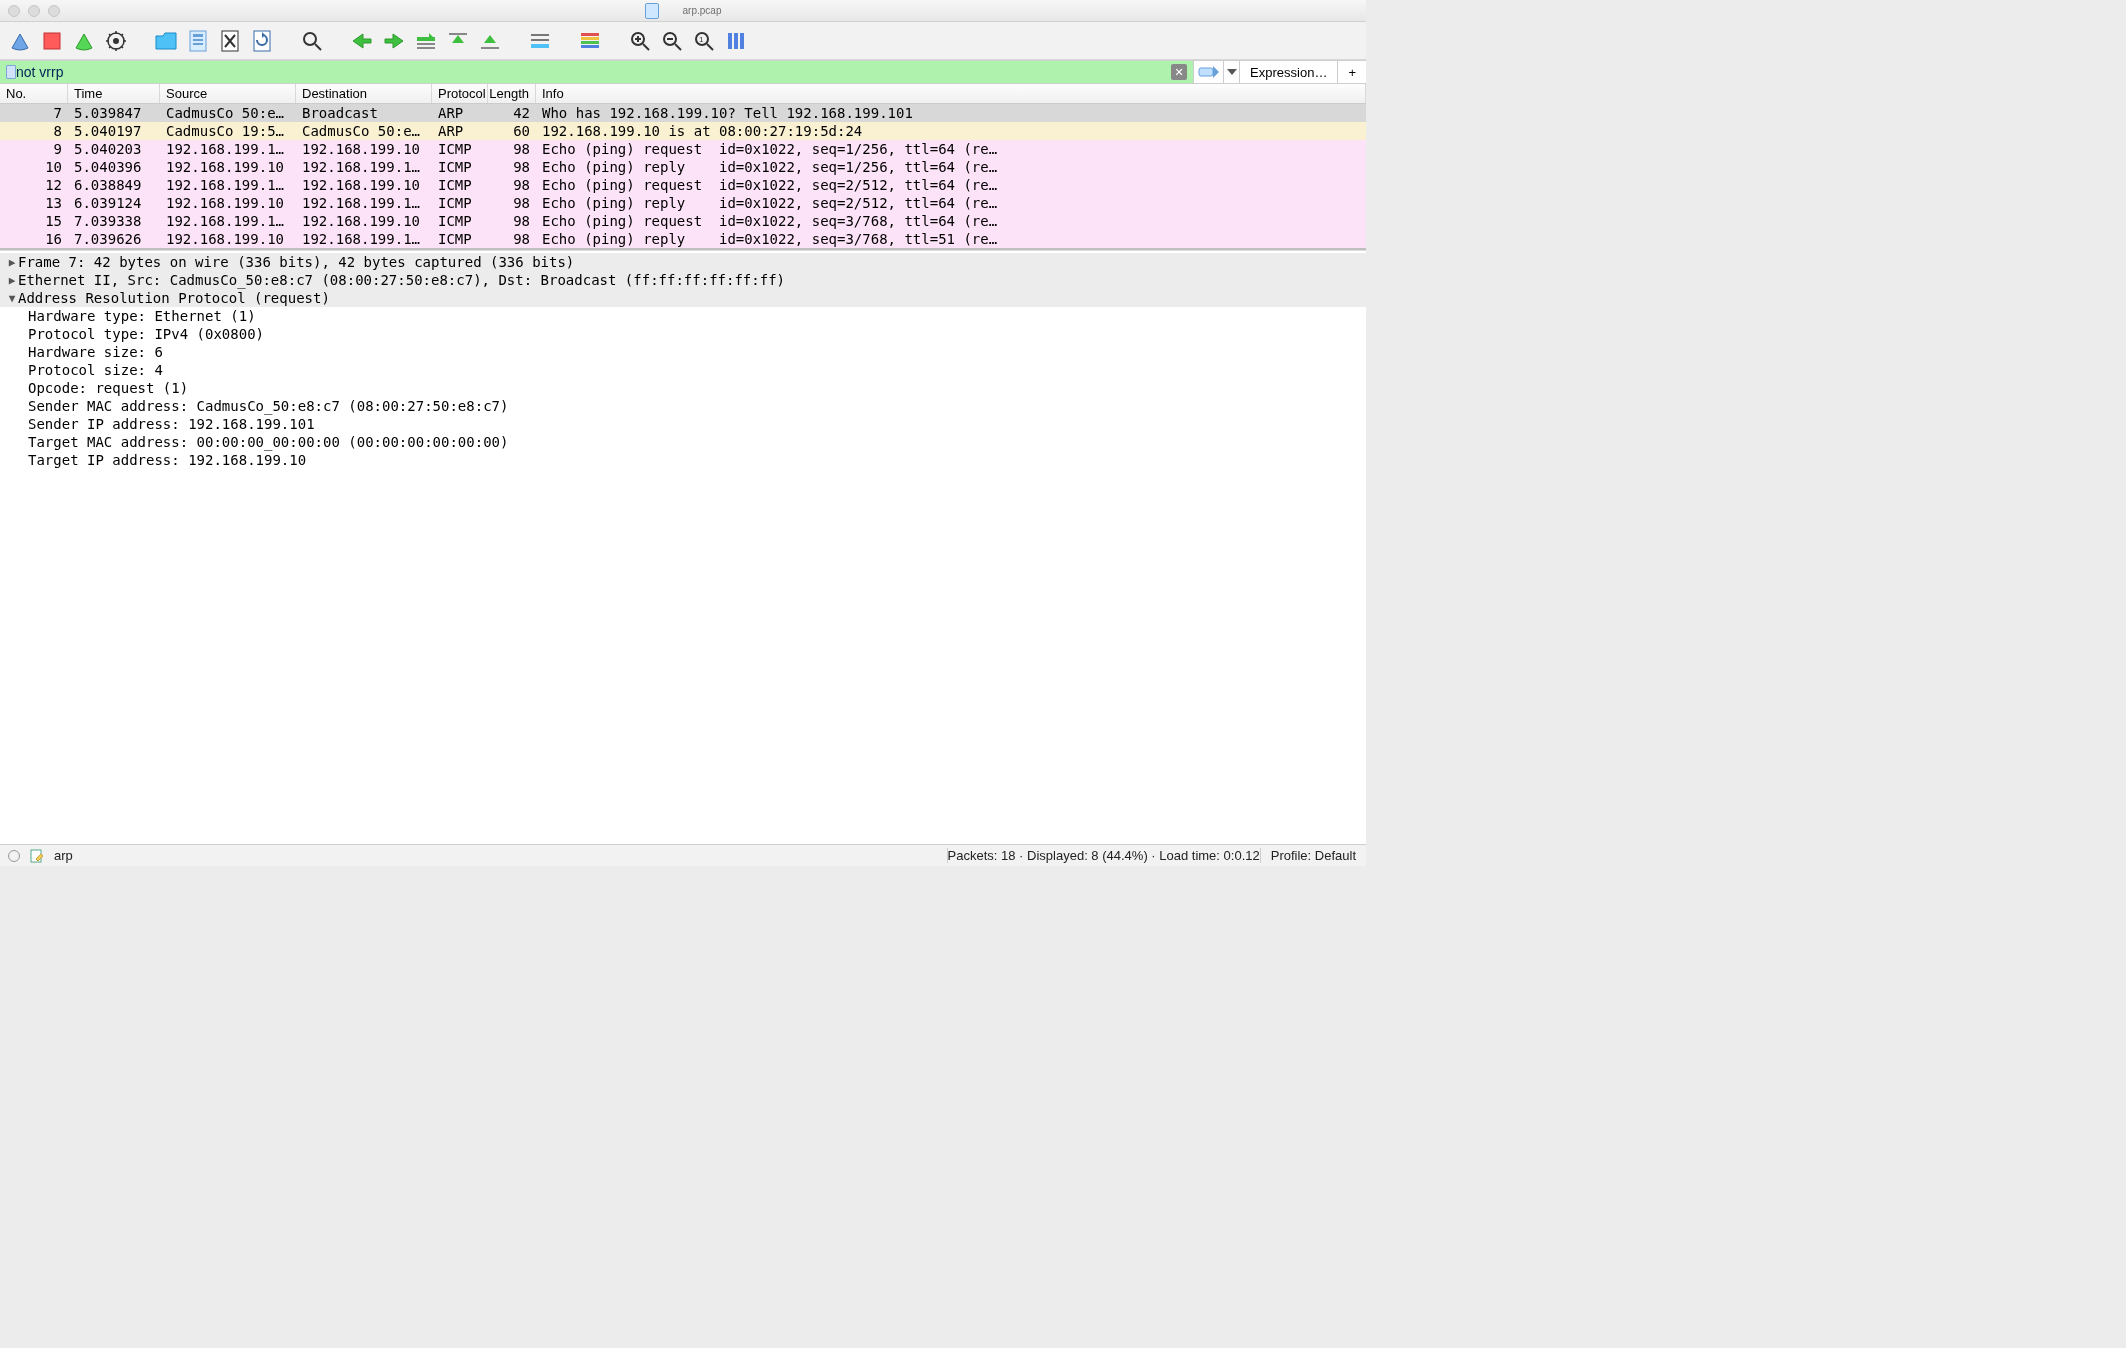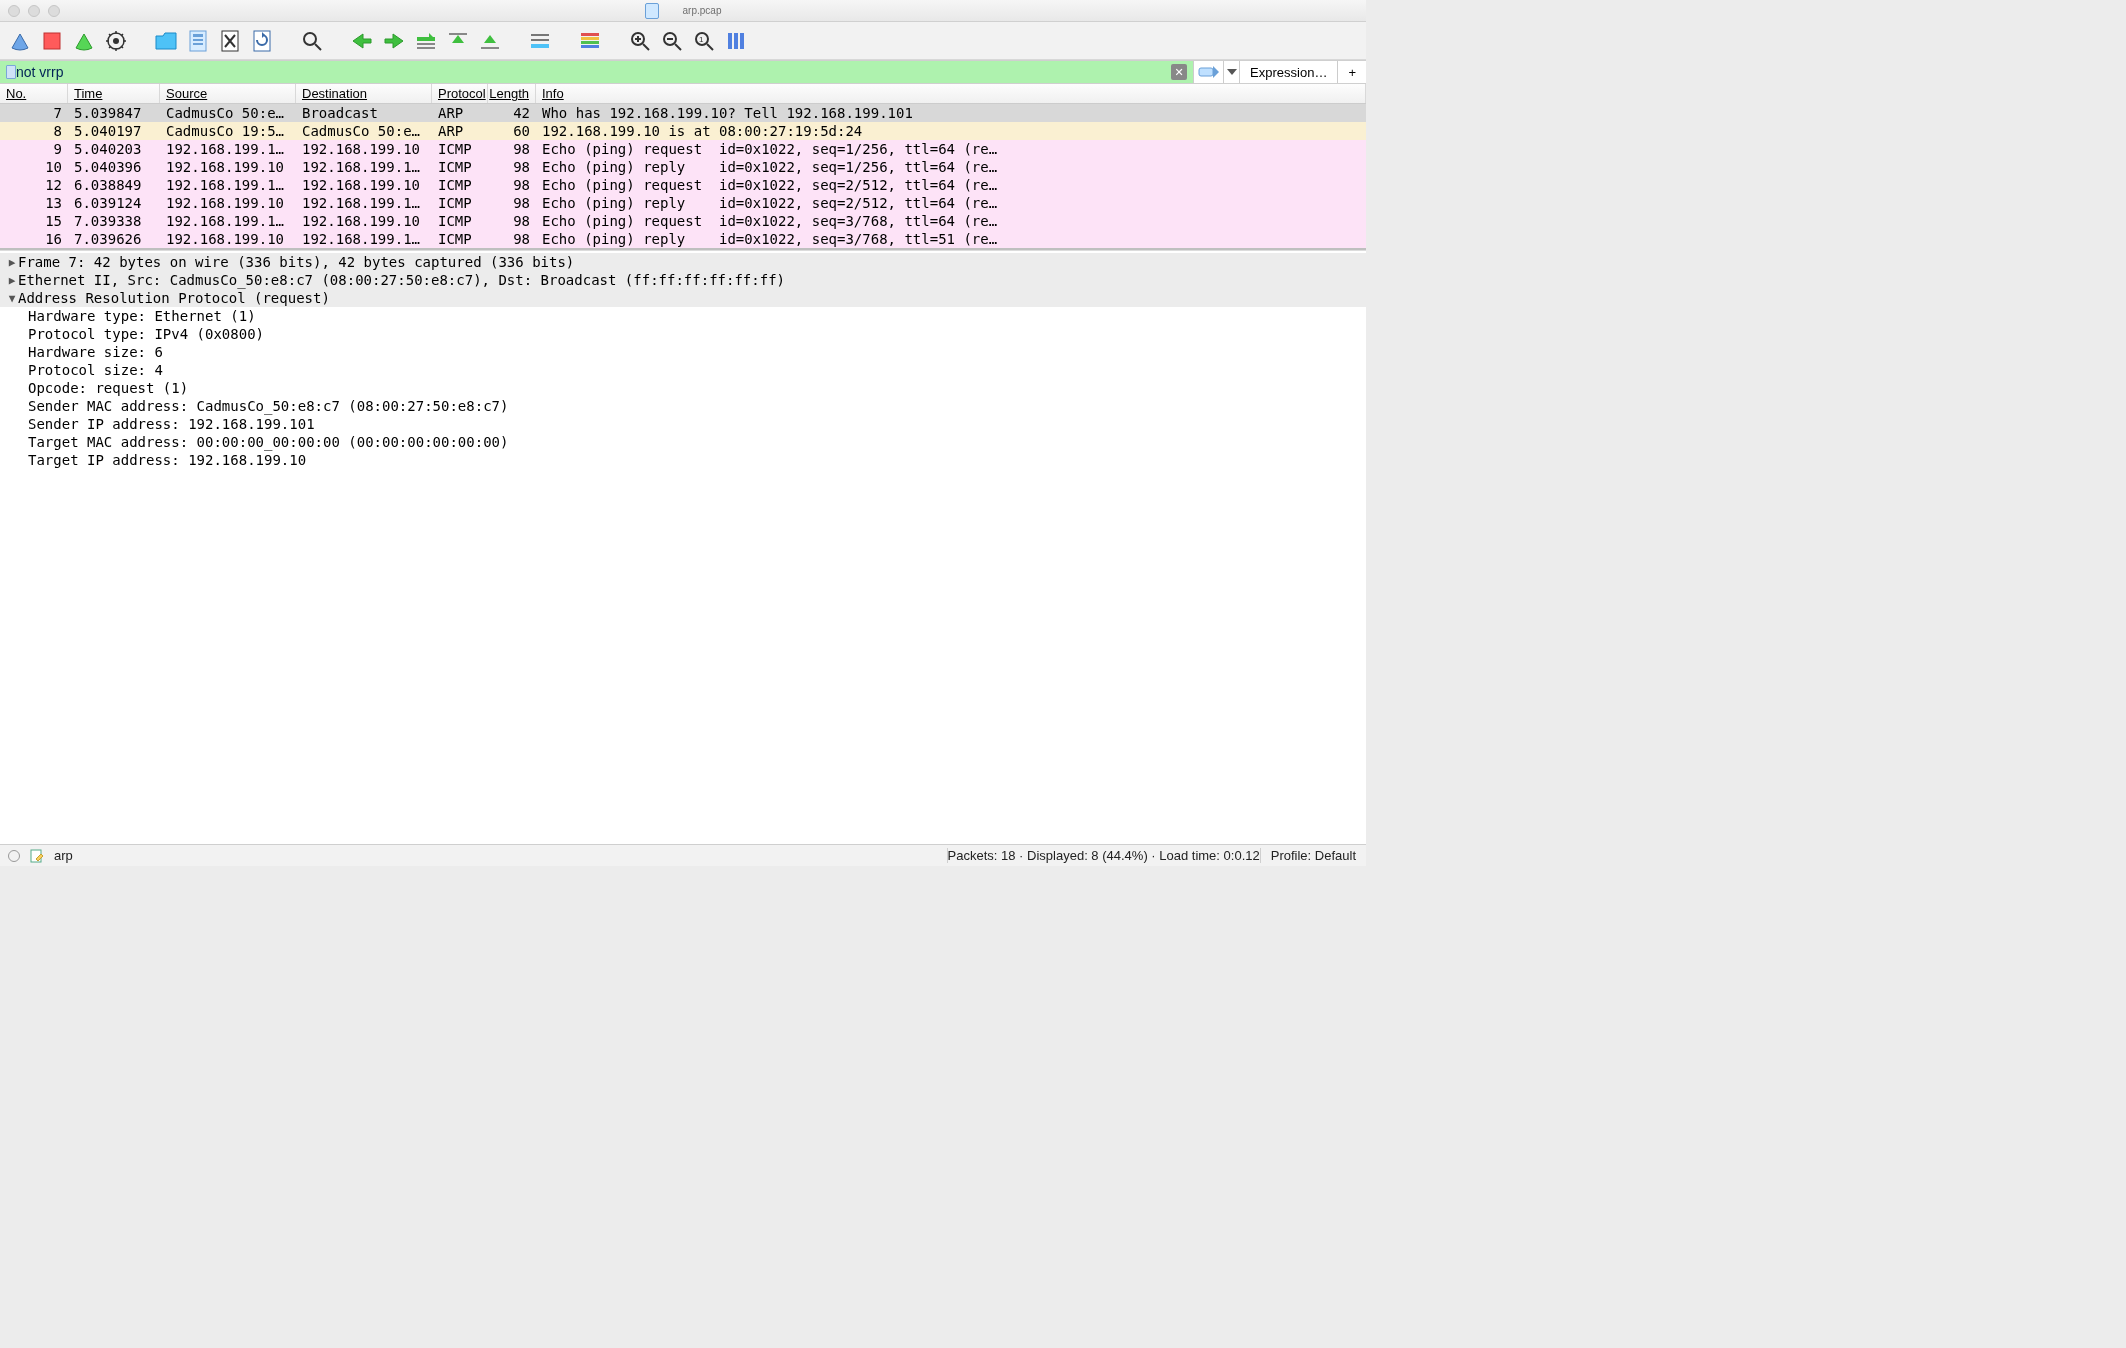--- a/index.html
+++ b/index.html
@@ -67,21 +67,21 @@
 }
 .apply-btn svg { display:block; }
 .dropdown-caret { width:16px; display:flex;align-items:center;justify-content:center;border-left:1px solid #ccc;background:#fff;}
 .expr-btn, .plus-btn {
   padding: 0 10px; display:flex;align-items:center;justify-content:center; background:#fff; border-left:1px solid #ccc; font-size:13px;
 }
 .packet-list {
   background: #fff; border-bottom: 2px solid #bfbfbf; overflow: hidden;
 }
 .plist-header {
-  display: flex; height: 20px; background: linear-gradient(#fdfdfd,#f0f0f0); border-bottom: 1px solid #ccc; font-size: 13px; align-items: center; text-decoration: underline;
+  display: flex; height: 20px; background: linear-gradient(#fdfdfd,#f0f0f0); border-bottom: 1px solid #ccc; font-size: 13px; align-items: center;
 }
 .plist-header .col { padding: 0 6px; border-right: 1px solid #d9d9d9; height:100%; display:flex; align-items:center; }
 .col-no { width: 68px; justify-content: flex-start; }
 .col-time { width: 92px; }
 .col-src { width: 136px; }
 .col-dst { width: 136px; }
 .col-proto { width: 56px; }
 .col-len { width: 48px; text-align: right; justify-content: flex-end; }
 .col-info { flex: 1; }
 .plist-body { font-family: Menlo, Consolas, monospace; font-size: 14px; }

